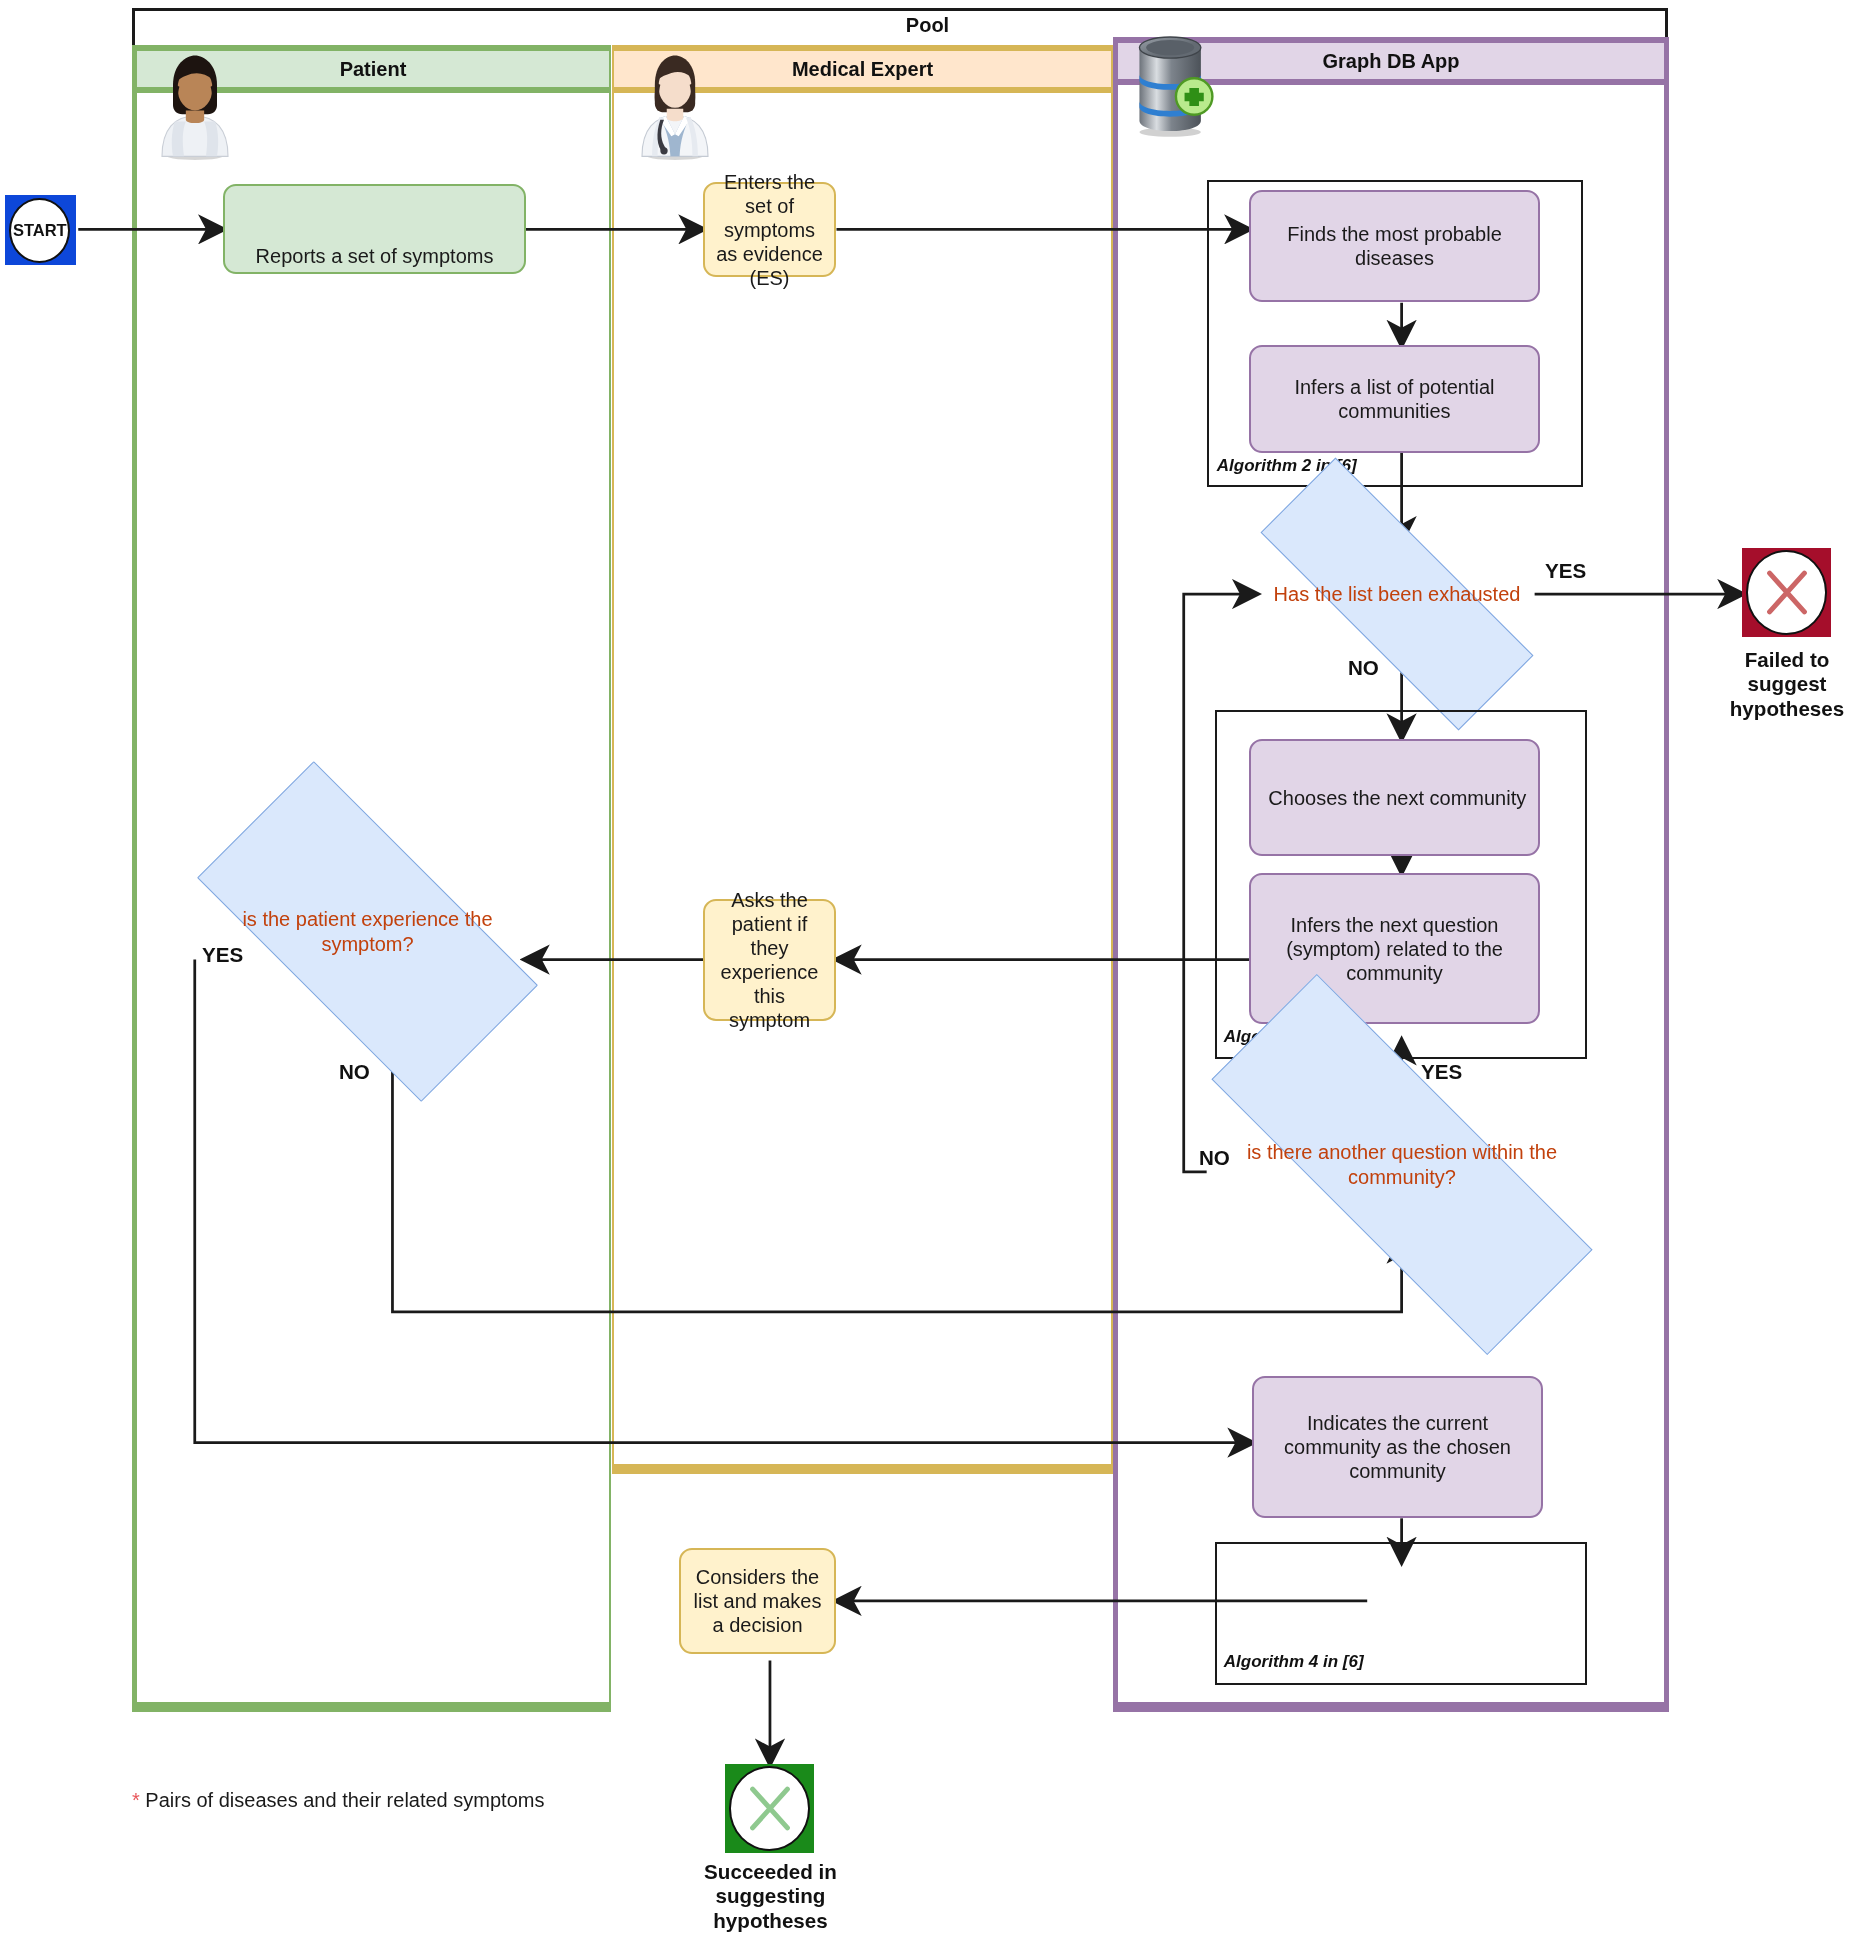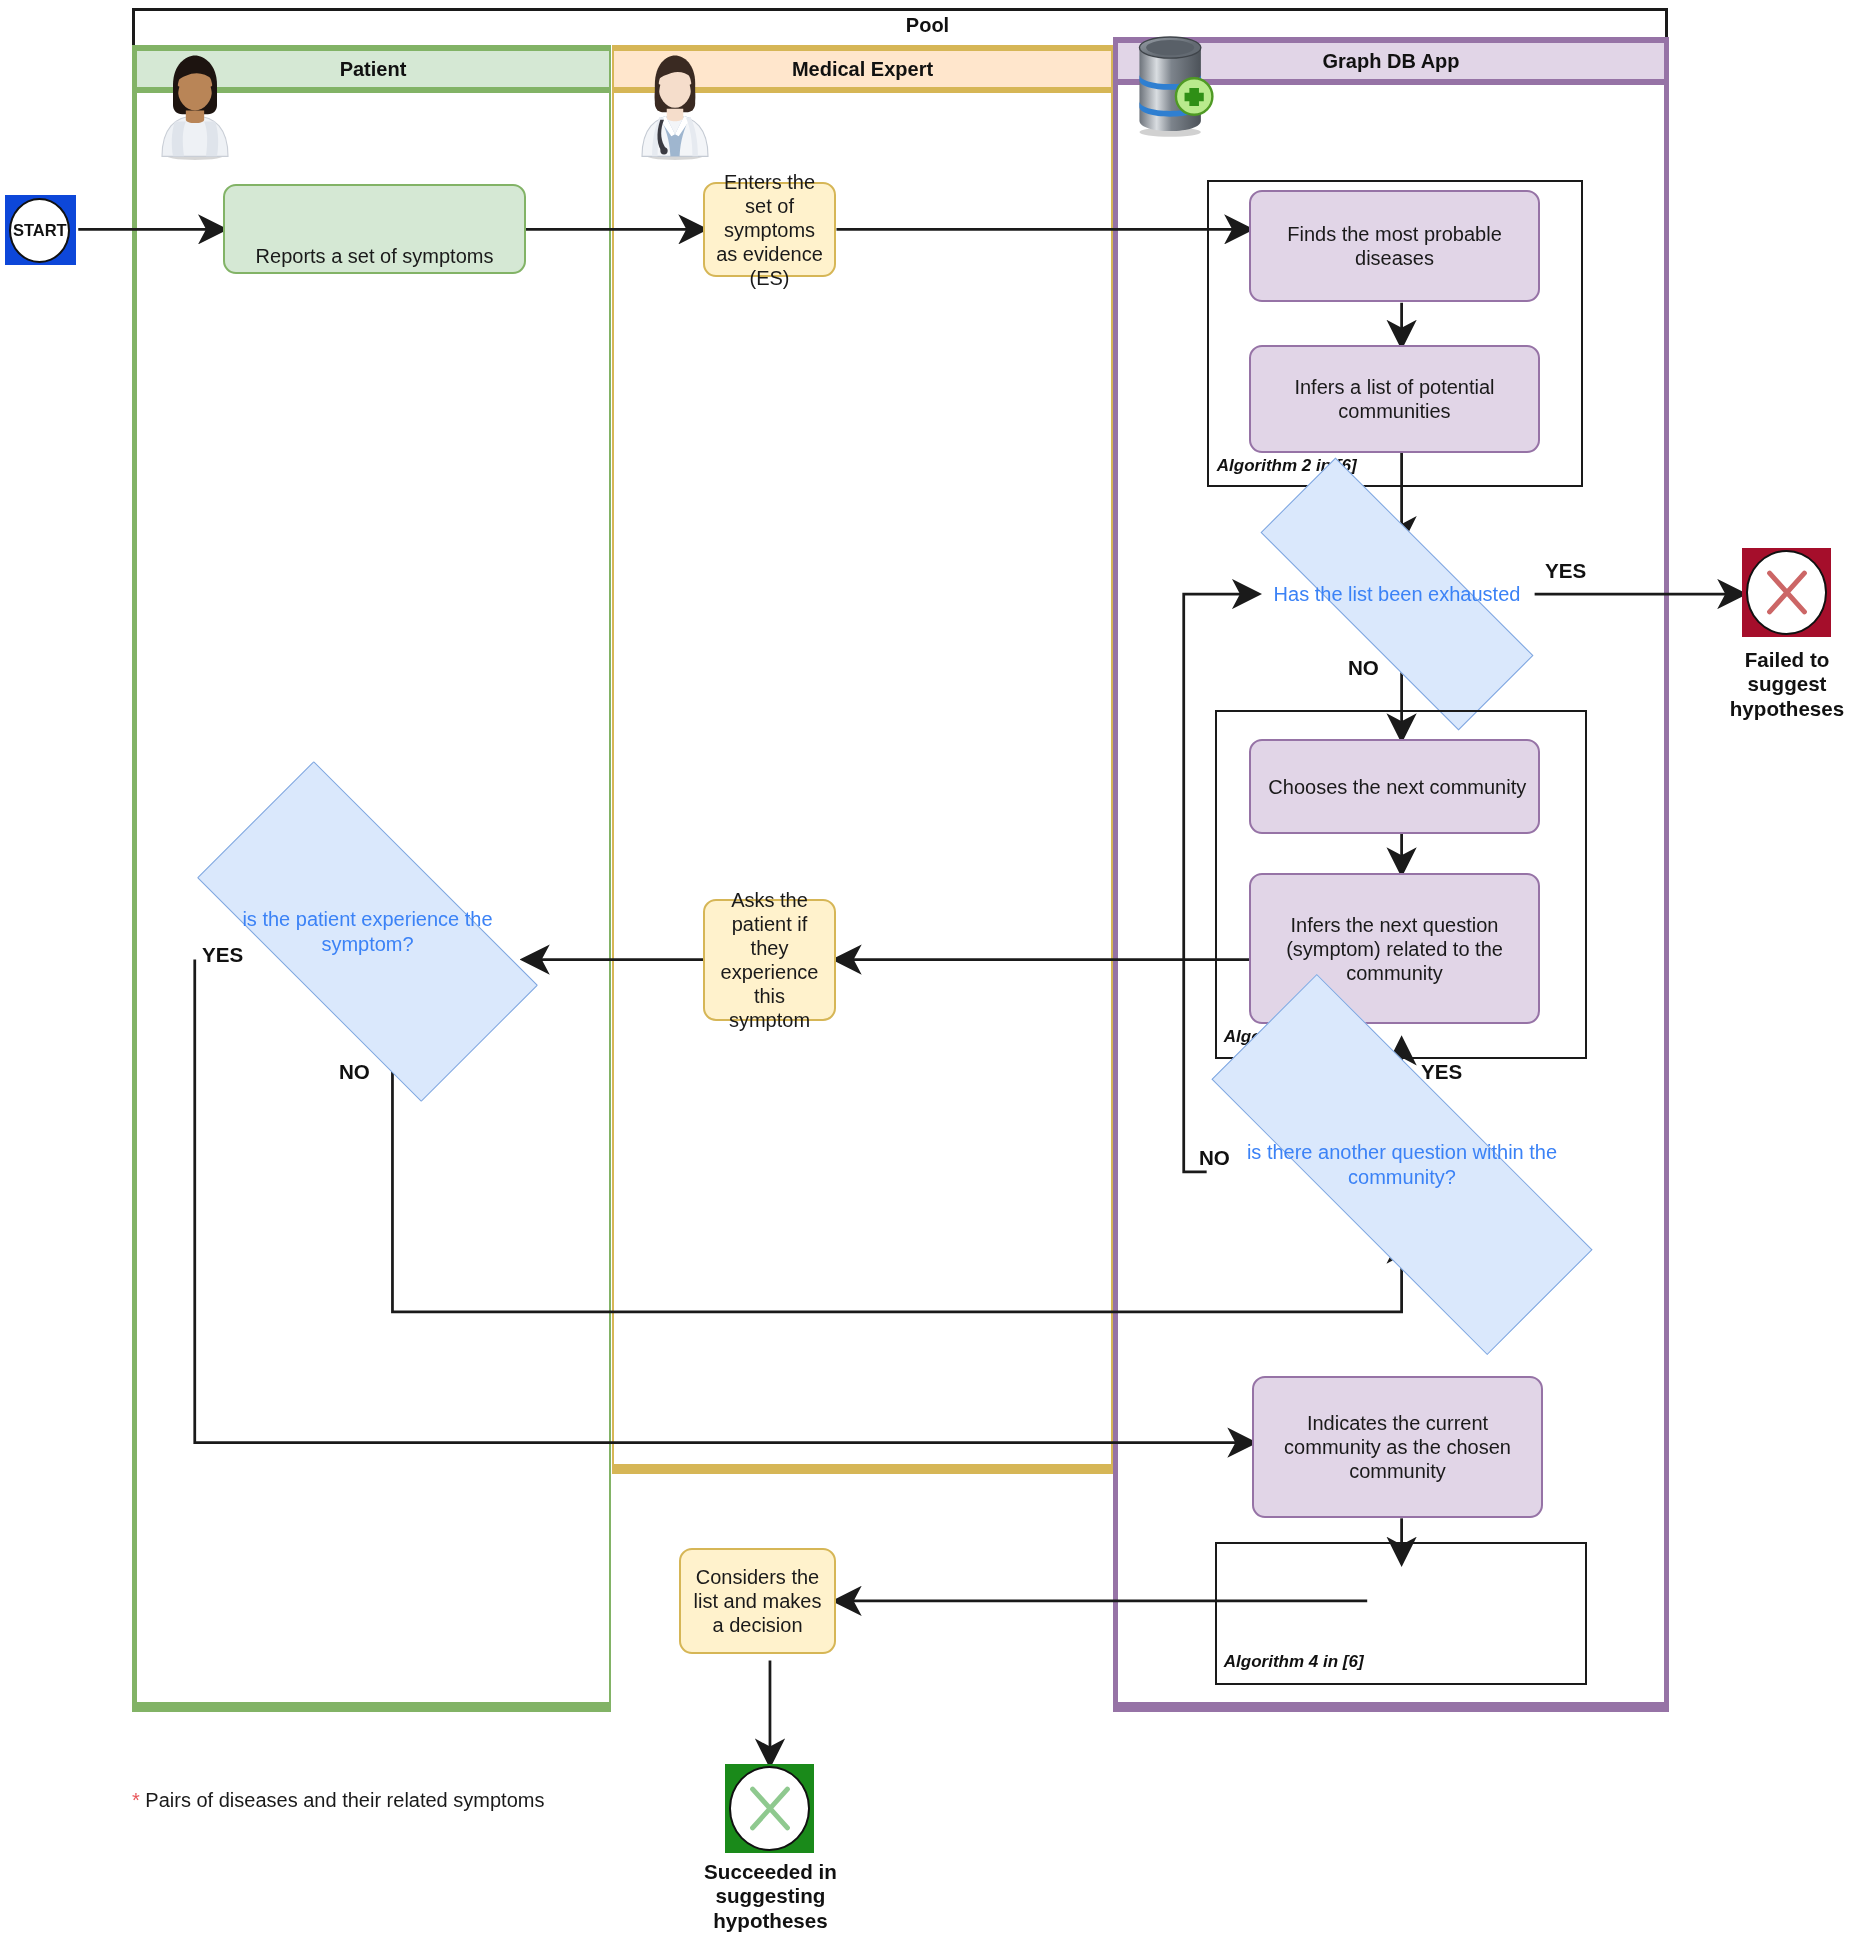--- a/index.html
+++ b/index.html
@@ -32,21 +32,21 @@
 
   
   .task{position:absolute;box-sizing:border-box;border-radius:13px;border-width:2.3px;border-style:solid;
       display:flex;align-items:center;justify-content:center;text-align:center;
       font-size:20px;line-height:1.20;color:#1a1a1a;padding:3.7px 6.4px;}
   .task.green{background:#d5e8d4;border-color:#82b366;align-items:flex-end;}
   .task.yellow{background:#fff2cc;border-color:#d6b656;}
   .task.purple{background:#e1d5e7;border-color:#9673a6;}
 
   .diamond{position:absolute;display:flex;align-items:center;justify-content:center;text-align:center;
-      font-size:20px;line-height:1.22;color:#3b82f6;}
+      font-size:20px;line-height:1.22;color:#c2410c;}
   .diamond .dshape{position:absolute;left:0;top:0;width:100%;height:100%;
       background:#dae8fc;border:1.8px solid #7ea6e0;
       transform:rotate(45deg);box-sizing:border-box;}
   .diamond .dtxt{position:relative;z-index:3;width:104%;}
 
   .subproc{position:absolute;box-sizing:border-box;border:2.3px solid #1a1a1a;background:transparent;}
   .algo-label{position:absolute;font-size:17px;font-style:italic;font-weight:bold;color:#111;
       background:#fff;padding:0 1.8px;white-space:nowrap;}
 
   .edge-label{position:absolute;font-size:20.6px;font-weight:bold;color:#111;white-space:nowrap;}
@@ -241,21 +241,21 @@
   </div>
   <div class="end-cap" style="left:1695px;top:648px;width:184px;">
     <div>Failed to</div>
     <div>suggest</div>
     <div>hypotheses</div>
   </div>
 
   <div class="subproc" style="left:1215px;top:710px;width:372px;height:349px;"></div>
   <div class="algo-label" style="left:1222px;top:1027px;">Algorithm 3 in [6]</div>
 
-  <div class="task purple" style="left:1249px;top:739px;width:291px;height:95px;padding-left:12px;">
+  <div class="task purple" style="left:1249px;top:739px;width:291px;height:117px;padding-left:12px;">
     <span>Chooses the next community</span>
   </div>
 
   <div class="task purple" style="left:1249px;top:873px;width:291px;height:151px;">
     <span>Infers the next question (symptom) related to the community</span>
   </div>
 
   <div class="task yellow" style="left:703px;top:899px;width:133px;height:122px;">
     <span>Asks the patient if they experience this symptom</span>
   </div>

